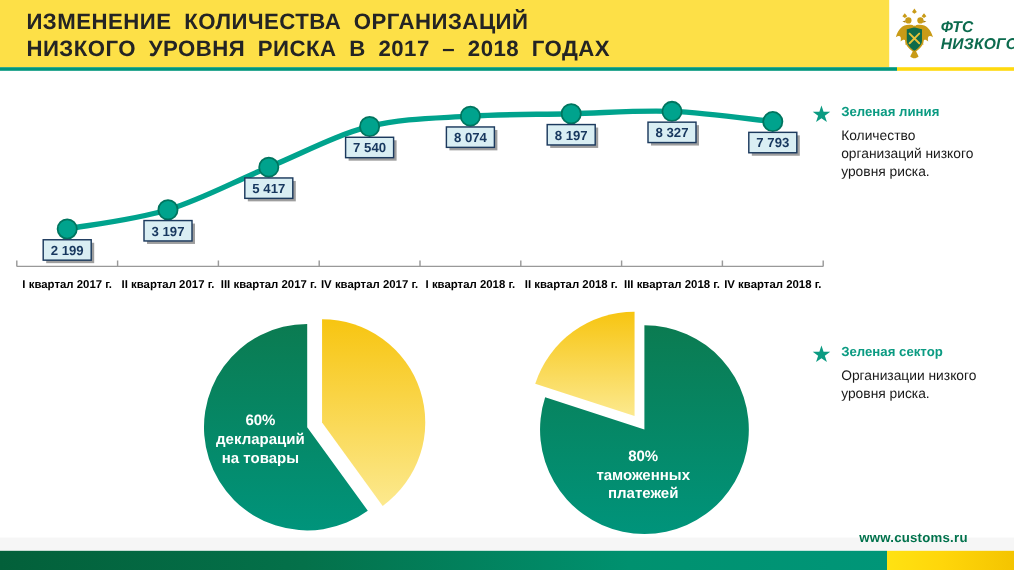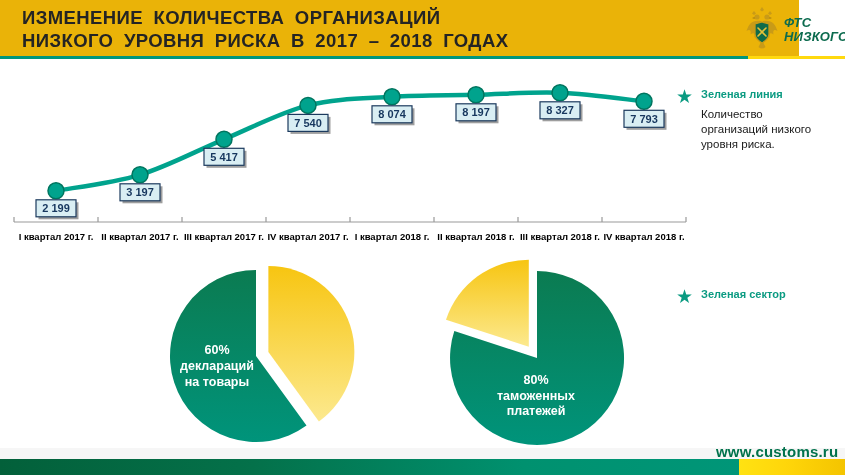--- a/index.html
+++ b/index.html
@@ -4,22 +4,22 @@
 <style>
   * { margin:0; padding:0; box-sizing:border-box; }
   html,body { background:#ffffff; }
   body { font-family:"Liberation Sans", sans-serif; }
   .page {
     position:relative; width:845px; height:475px; background:#ffffff;
     overflow:hidden;
   }
   
   .header {
-    position:absolute; left:0; top:0; width:799px; height:56px;
-    background:#eab308;
+    position:absolute; left:0; top:0; width:741px; height:56px;
+    background:#fde047;
   }
   .title {
     position:absolute; left:22px; top:6px;
     font-size:18.5px; font-weight:bold; color:#242424;
     line-height:23px; letter-spacing:0.4px; word-spacing:5px;
     white-space:nowrap;
   }
   .logo { position:absolute; left:744px; top:4px; width:100px; height:50px; }
   .logo-emblem { position:absolute; left:0; top:2px; }
   .logo-text {
@@ -46,21 +46,21 @@
   .legend .star  { position:absolute; left:0; top:-1px; font-size:19px; color:#0b9b82; line-height:19px; }
   .legend-title  { margin-left:25px; font-size:11px; font-weight:bold; color:#0b9b82; white-space:nowrap; }
   .legend-desc   { margin-left:25px; margin-top:7px; width:128px;
                    font-size:11.5px; font-weight:normal; color:#1a1a1a; line-height:15px; }
   
   .footer-strip {
     position:absolute; left:0; top:448px; width:845px; height:11px; background:#f6f6f6;
   }
   .footer-url {
     position:absolute; left:716px; top:443px;
-    font-size:15px; font-weight:bold; color:#00724c; letter-spacing:0.2px;
+    font-size:11px; font-weight:bold; color:#00724c; letter-spacing:0.2px;
   }
   .footer-bar {
     position:absolute; left:0; top:459px; width:845px; height:16px;
     background:linear-gradient(90deg,
       #03603a 0%, #04714a 30%, #00916f 62%, #009678 87.5%,
       #ffe212 87.5%, #ffd60a 93%, #f4c400 100%);
   }
 </style>
 </head>
 <body>
@@ -183,19 +183,20 @@
       <path d="M537.0,108.0 L537.0,21.0 A87,87 0 1 1 454.3,81.1 Z" fill="url(#g-green)"></path>
       <path d="M528.8,96.7 L446.0,69.8 A87,87 0 0 1 528.8,9.7 Z" fill="url(#g-yellow)"></path>
       <text x="536" y="134" text-anchor="middle" class="pie-label">80%</text>
       <text x="536" y="150" text-anchor="middle" class="pie-label">таможенных</text>
       <text x="536" y="165" text-anchor="middle" class="pie-label">платежей</text>
     </svg>
 
   <div class="legend legend-sector">
     <span class="star">★</span>
     <div class="legend-title">Зеленая сектор</div>
+    <div class="legend-desc">Организации низкого уровня риска.</div>
   </div>
 
   <div class="footer-strip"></div>
   <div class="footer-url">www.customs.ru</div>
   <div class="footer-bar"></div>
 
 </div>
 
 </body></html>

